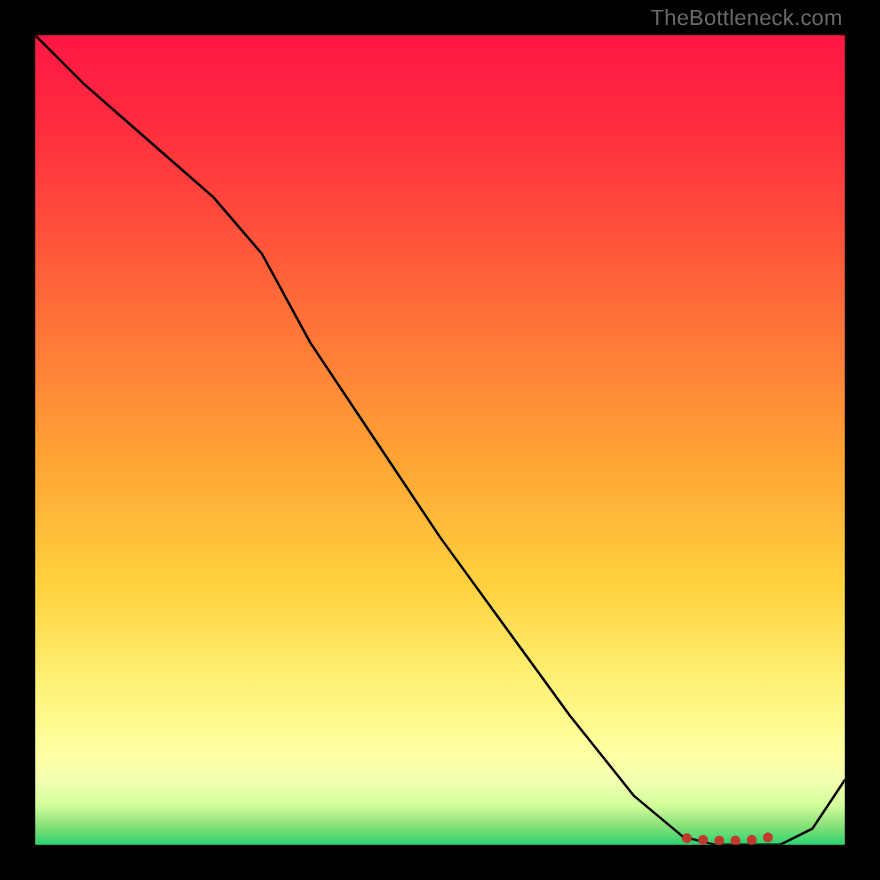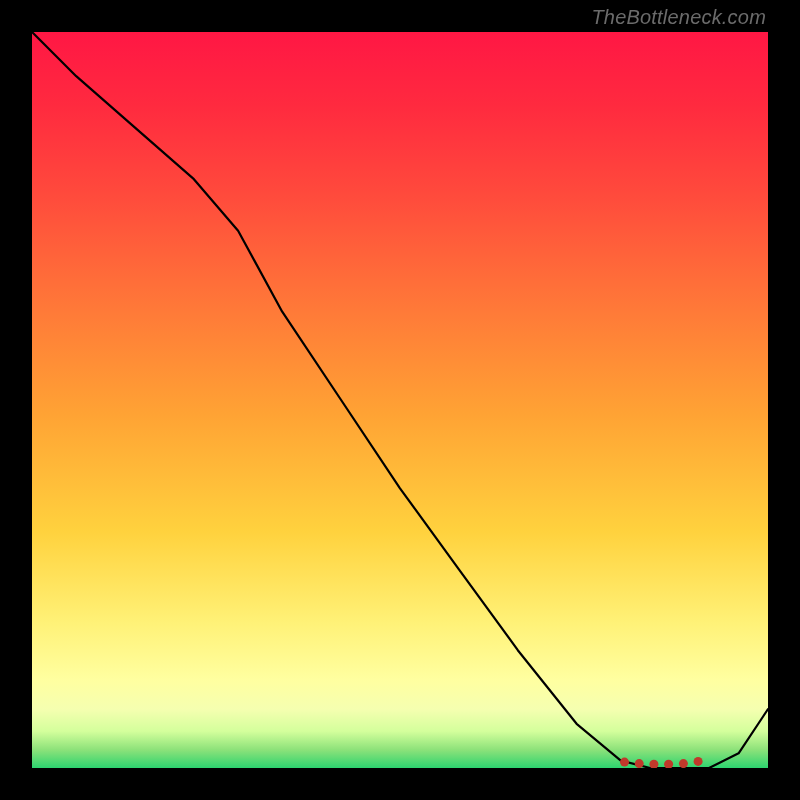--- a/index.html
+++ b/index.html
@@ -9,21 +9,20 @@
     height: 800px;
     background: #000;
     overflow: hidden;
     font-family: Arial, Helvetica, sans-serif;
   }
   .frame {
     position: relative;
     width: 800px;
     height: 800px;
     background: #000;
-    font-style: italic;
   }
   .plot-area {
     position: absolute;
     left: 32px;
     top: 32px;
     width: 736px;
     height: 736px;
     
     background: linear-gradient(
       to bottom,

